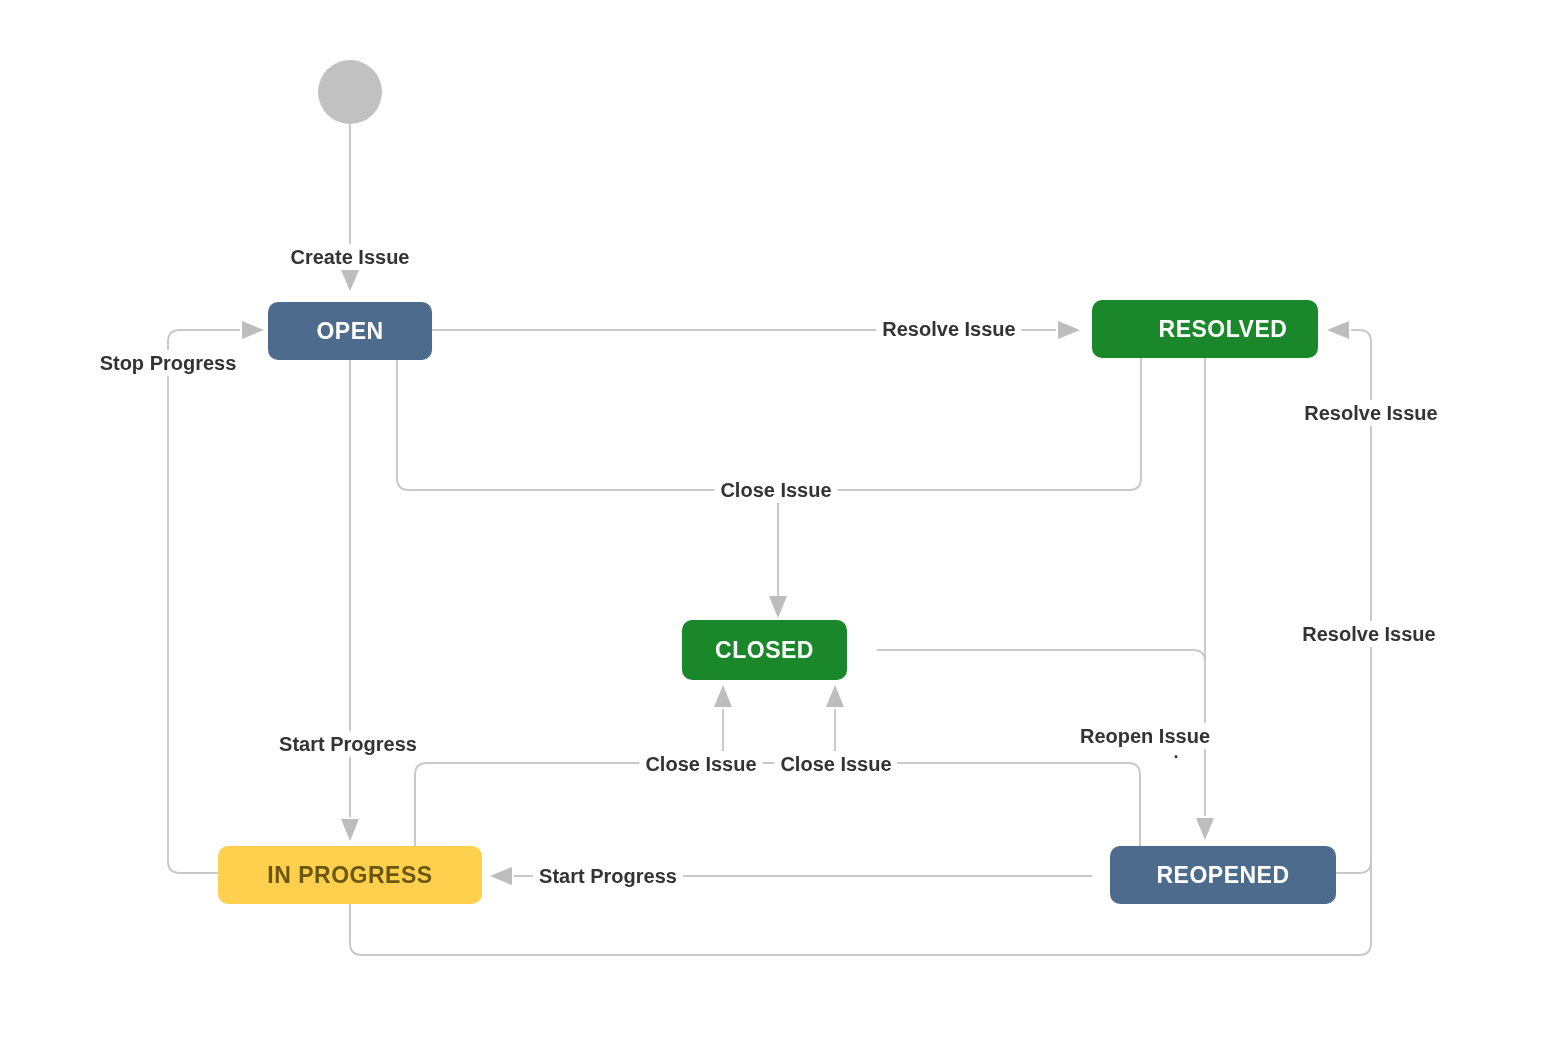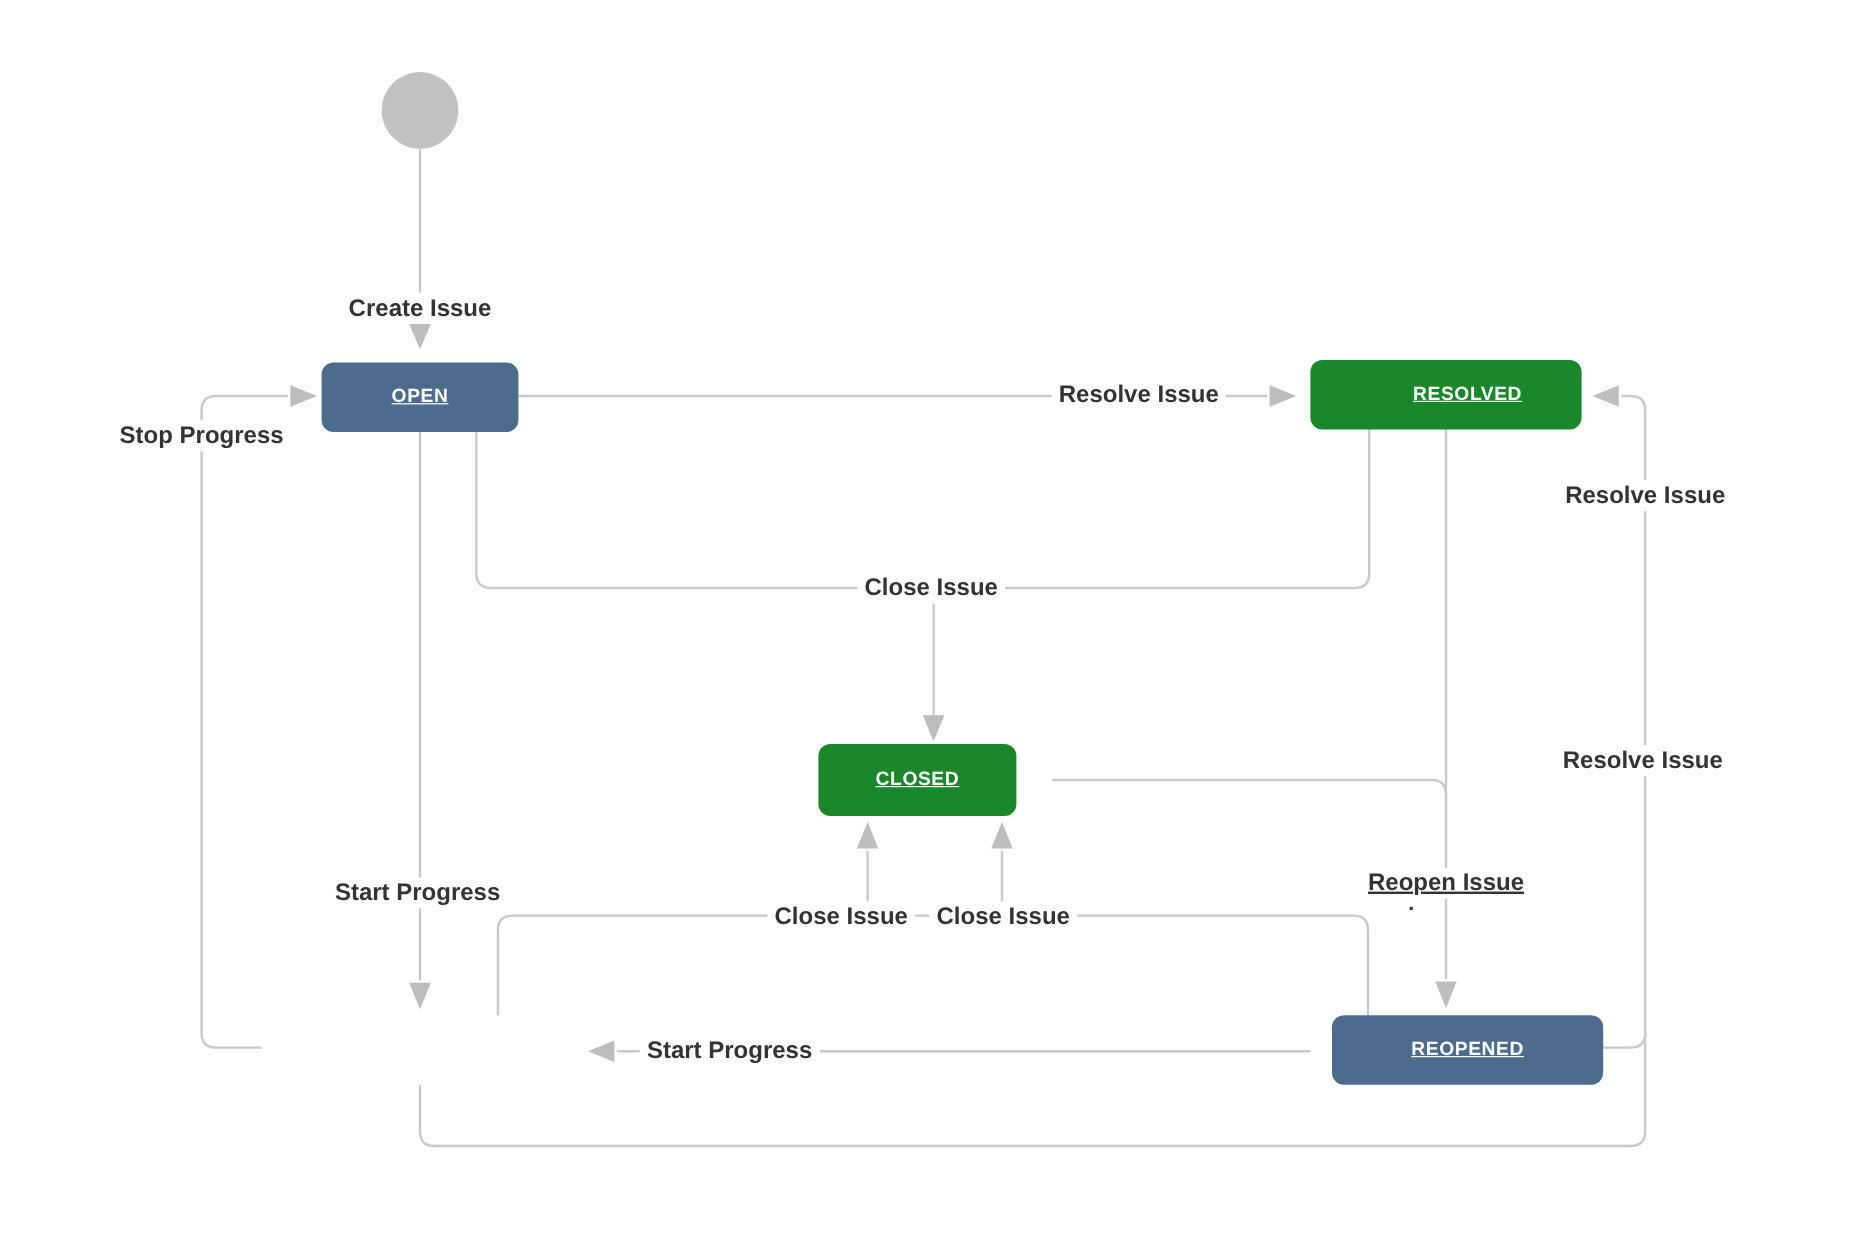--- a/index.html
+++ b/index.html
@@ -5,22 +5,22 @@
   html,body{margin:0;padding:0;background:#ffffff;}
   #canvas{
     position:relative;width:1557px;height:1047px;background:#ffffff;overflow:hidden;
     font-family:"Liberation Sans",sans-serif;
   }
   #wires{position:absolute;left:0;top:0;}
   .edge{fill:none;stroke:#c9c9c9;stroke-width:2;}
   .arrowhead{fill:#bdbdbd;stroke:none;}
   .node{
     position:absolute;display:flex;align-items:center;justify-content:center;
-    border-radius:10px;font-weight:bold;font-size:16px;letter-spacing:0.5px;
-    color:#ffffff;box-sizing:border-box;text-decoration:underline;
+    border-radius:10px;font-weight:bold;font-size:23px;letter-spacing:0.5px;
+    color:#ffffff;box-sizing:border-box;
   }
   .node.blue{background:#4d6b8c;}
   .node.green{background:#1a872b;}
   .node.yellow{background:#ffd04d;color:#6b5710;}
   .edge-label{
     position:absolute;transform:translate(-50%,-50%);
     background:#ffffff;padding:1px 6px;white-space:nowrap;
     font-weight:bold;font-size:20px;color:#333333;line-height:1.2;
   }
   .tiny-marker{
@@ -72,36 +72,37 @@
     <path class="edge" d="M1318,873 L1359,873 Q1371,873 1371,861"></path>
     <polygon class="arrowhead" points="1349,321 1349,339 1327,330"></polygon>
   </svg>
 
   <div class="node blue" style="left:268px;top:302px;width:164px;height:58px;">OPEN</div>
 
   <div class="node green" style="left:1092px;top:300px;width:226px;height:58px;padding-left:36px;">RESOLVED</div>
 
   <div class="node green" style="left:682px;top:620px;width:165px;height:60px;">CLOSED</div>
 
+  <div class="node yellow" style="left:218px;top:846px;width:264px;height:58px;">IN PROGRESS</div>
 
   <div class="node blue" style="left:1110px;top:846px;width:226px;height:58px;">REOPENED</div>
 
   <div class="edge-label" style="left:350px;top:257px;">Create Issue</div>
 
   <div class="edge-label" style="left:168px;top:363px;">Stop Progress</div>
 
   <div class="edge-label" style="left:949px;top:329px;">Resolve Issue</div>
 
   <div class="edge-label" style="left:1371px;top:413px;">Resolve Issue</div>
 
   <div class="edge-label" style="left:776px;top:490px;">Close Issue</div>
 
   <div class="edge-label" style="left:1369px;top:634px;">Resolve Issue</div>
 
-  <div class="edge-label" style="left:1205px;top:736px;text-decoration:underline;">Reopen Issue</div>
+  <div class="edge-label" style="left:1145px;top:736px;">Reopen Issue</div>
 
   <div class="tiny-marker" style="left:1176px;top:753px;">.</div>
 
   <div class="edge-label" style="left:348px;top:744px;">Start Progress</div>
 
   <div class="edge-label" style="left:701px;top:764px;">Close Issue</div>
 
   <div class="edge-label" style="left:836px;top:764px;">Close Issue</div>
 
   <div class="edge-label" style="left:608px;top:876px;">Start Progress</div>

